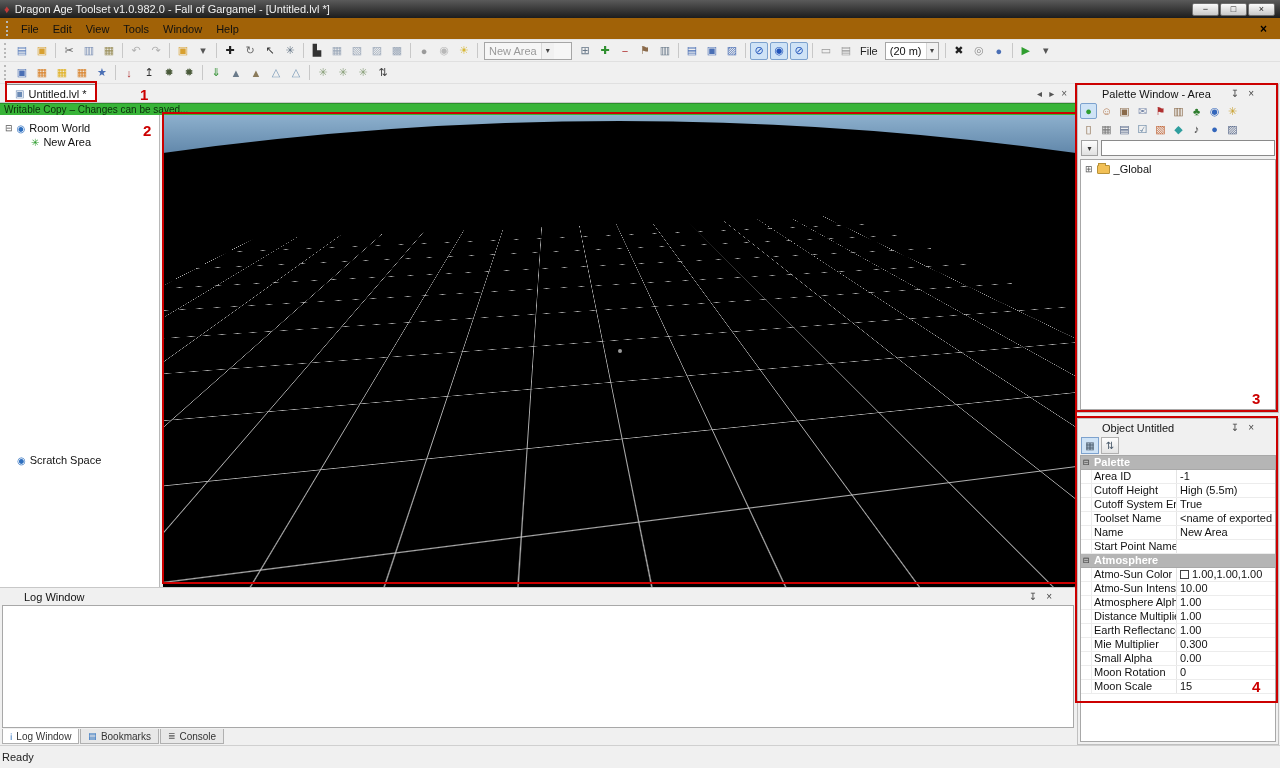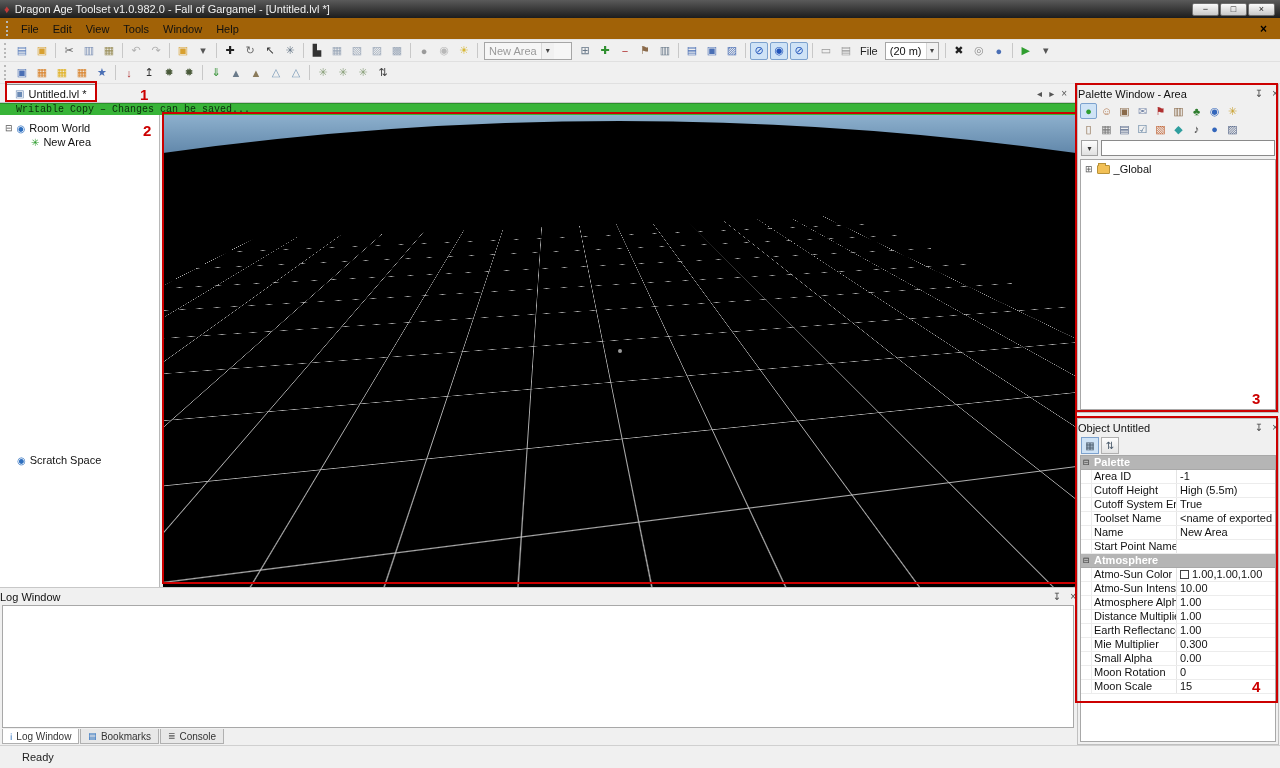--- a/index.html
+++ b/index.html
@@ -34,42 +34,42 @@
 
   
   .main { display:flex; height:661px; }
   .left-col { width:1076px; display:flex; flex-direction:column; }
 
   .tabstrip { height:19px; background:#f0f0f0; display:flex; align-items:flex-end; padding-left:6px; border-bottom:1px solid #c8c8c8; }
   .doc-tab { height:18px; background:#fff; border:1px solid #8a8a8a; border-bottom:none; display:flex; align-items:center; gap:4px; padding:0 8px; }
   .doc-tab .dicon { color:#6a8ab5; font-size:10px; }
   .tab-nav { margin-left:auto; display:flex; align-items:center; gap:7px; padding:0 9px 3px 0; color:#555; font-size:10px; }
 
-  .green-bar { height:12px; background:var(--green-bar,#38b438); font-size:10px; line-height:12px; padding-left:16px; color:#0c2c0c; border-top:1px solid #2a8f2a;font-family:Liberation Mono, monospace; }
+  .green-bar { height:12px; background:var(--green-bar,#38b438); font-size:10px; line-height:12px; padding-left:4px; color:#0c2c0c; border-top:1px solid #2a8f2a; }
 
   .content-row { height:472px; display:flex; background:#f0f0f0; }
   .tree-panel { width:160px; background:#fff; border-right:1px solid #b8b8b8; position:relative; }
   .tree-item { position:absolute; display:flex; align-items:center; gap:4px; height:14px; white-space:nowrap; }
   .expander { font-size:9px; color:#555; }
   .titem-icon { font-size:10px; }
   .globe { color:#2e6fbf; }
   .area-ic { color:#2f9e2f; }
 
   .viewport { flex:1; margin-left:3px; position:relative; overflow:hidden; background:#000; perspective:430px; perspective-origin:50% 42%; }
   .sky { position:absolute; top:0; left:0; width:100%; height:50px; z-index:1; }
   .grid-plane { position:absolute; left:50%; top:50%; width:1500px; height:1500px;
     transform:translate(-50%,-44%) rotateX(62deg) rotateZ(-8deg);
     background-image:
       repeating-linear-gradient(0deg, rgba(205,205,205,.85) 0 1px, transparent 1px 94px),
       repeating-linear-gradient(90deg, rgba(205,205,205,.85) 0 1px, transparent 1px 94px); }
   .marker { position:absolute; left:calc(50% - 2px); top:calc(50% - 2px); width:4px; height:4px; border-radius:50%; background:#9c9c9c; z-index:2; }
 
   
   .log-window { flex:1; display:flex; flex-direction:column; background:#f0f0f0; border-top:1px solid #c8c8c8; }
-  .panel-caption { height:17px; display:flex; align-items:center; padding:0 0; background:#f0f0f0; flex:none; }
+  .panel-caption { height:17px; display:flex; align-items:center; padding:0 24px; background:#f0f0f0; flex:none; }
   .caption-icons { margin-left:auto; display:flex; gap:9px; color:#444; font-size:10px; }
   .log-content { flex:1; margin:0 2px; background:#fff; border:1px solid #a8a8a8; }
   .bottom-tabs { height:17px; display:flex; align-items:flex-start; padding:1px 2px; gap:1px; flex:none; }
   .btab { height:15px; display:flex; align-items:center; gap:4px; padding:0 7px; border:1px solid #b0b0b0; border-top:none; background:#e8e8e8; font-size:10px; color:#333; }
   .btab.active { background:#fff; }
   .btab .bicon { font-size:9px; }
 
   
   .right-col { width:204px; display:flex; flex-direction:column; background:#f0f0f0; padding:0 1px; }
   .dock { border:1px solid #c0c0c0; display:flex; flex-direction:column; background:#f0f0f0; }
@@ -95,21 +95,21 @@
   .pname { width:85px; flex:none; padding-left:2px; border-right:1px solid #e4e4e4; overflow:hidden; white-space:nowrap; }
   .pval { flex:1; padding-left:3px; overflow:hidden; white-space:nowrap; display:flex; align-items:center; }
   .prop-row.cat { background:#b5b5b5; border-bottom-color:#a8a8a8; }
   .prop-row.cat .gutter { border-right-color:transparent; }
   .prop-row.cat .pname { color:#fff; font-weight:bold; border-right:none; width:auto; flex:1; }
   .swatch { display:none; }
   .prop-row.sw .swatch { display:inline-block; width:9px; height:9px; background:#fff; border:1px solid #444; margin-right:3px; flex:none; }
 
   
   .statusbar { height:23px; background:#f0f0f0; border-top:1px solid #d0d0d0; display:flex; align-items:center; font-size:10px; color:#222; }
-  .sb-ready { padding-left:22px; font-size:11px; }
+  .sb-ready { padding-left:2px; font-size:11px; }
   .sb-cells { margin-left:auto; display:flex; height:100%; align-items:center; }
   .sb-cell { border-left:1px solid #c6c6c6; padding:0 8px; height:100%; display:flex; align-items:center; white-space:nowrap; }
   .sb-cell.dim { color:#a2a2a2; }
 
   
   .ann-layer { position:absolute; inset:0; pointer-events:none; z-index:50; }
   .ann-box { position:absolute; border:2px solid var(--annotation,#c00); }
   .ann-label { position:absolute; color:var(--annotation,#c00); font-size:15px; font-weight:600; }
 </style>
 </head>

